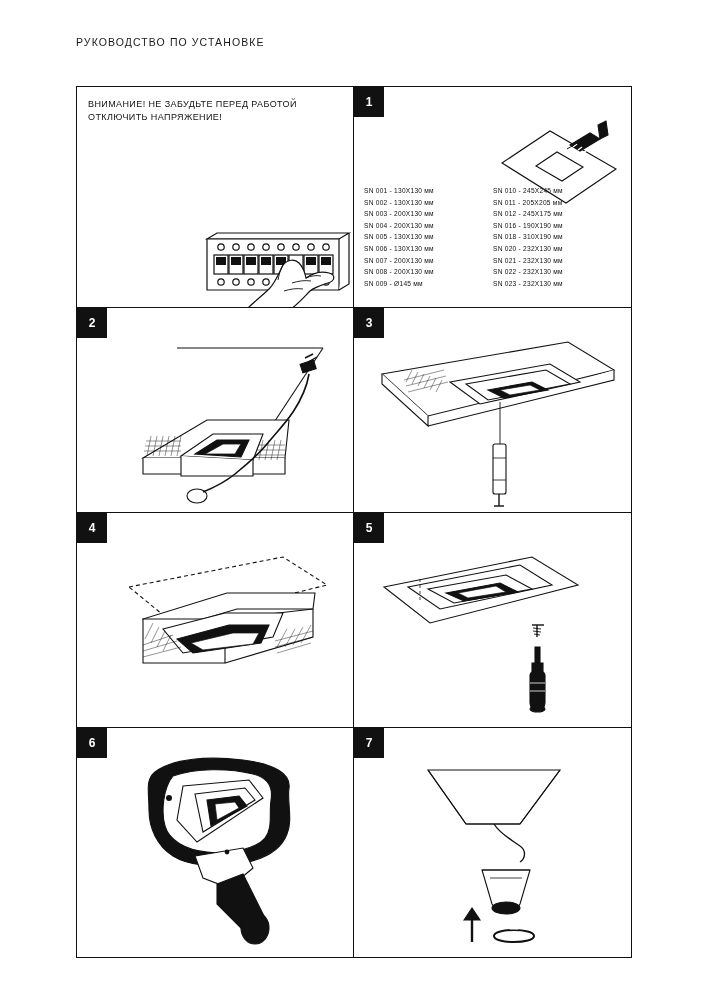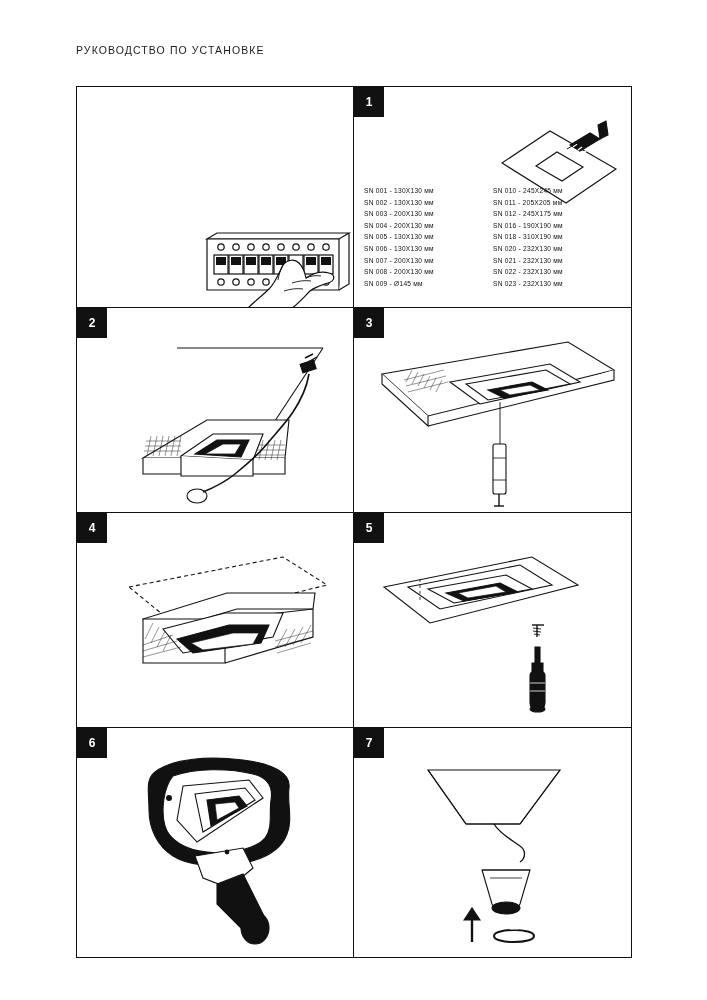--- a/index.html
+++ b/index.html
@@ -17,21 +17,21 @@
   }
   .page {
     position: absolute;
     left: 0; top: 0;
     width: 707px;
     height: 1000px;
   }
   .doc-title {
     position: absolute;
     left: 76px;
-    top: 44px;
+    top: 36px;
     font-size: 10.5px;
     letter-spacing: 1.1px;
     color: #1a1a1a;
     white-space: nowrap;
   }
   .grid {
     position: absolute;
     left: 76px;
     top: 86px;
     width: 556px;
@@ -100,20 +100,21 @@
 </head>
 <body>
 
 <div class="page">
 
   <div class="doc-title">РУКОВОДСТВО ПО УСТАНОВКЕ</div>
 
   <div class="grid">
 
     <div class="cell c-warn">
+      <div class="warn-text">ВНИМАНИЕ! НЕ ЗАБУДЬТЕ ПЕРЕД РАБОТОЙ ОТКЛЮЧИТЬ НАПРЯЖЕНИЕ!</div>
       <svg class="art" width="278" height="222" viewBox="0 0 278 222">
         <g fill="none" stroke="#111" stroke-width="1.2">
 
           <path d="M130 152 L140 146 L272 146 L262 152 Z" fill="#fff"></path>
           <path d="M130 152 L130 203 L262 203 L262 152 Z" fill="#fff"></path>
           <path d="M262 203 L272 197 L272 146" fill="#fff"></path>
 
           <g>
             <circle cx="144" cy="160" r="3.2"></circle>
             <circle cx="159" cy="160" r="3.2"></circle>

